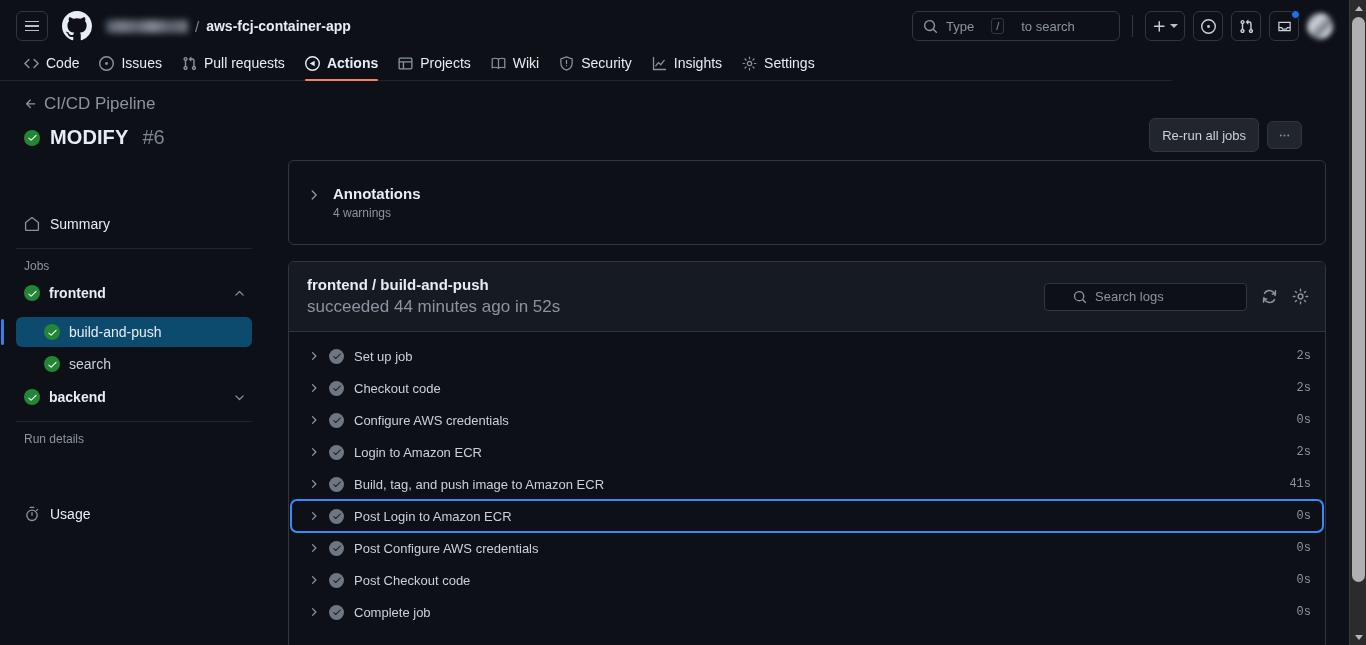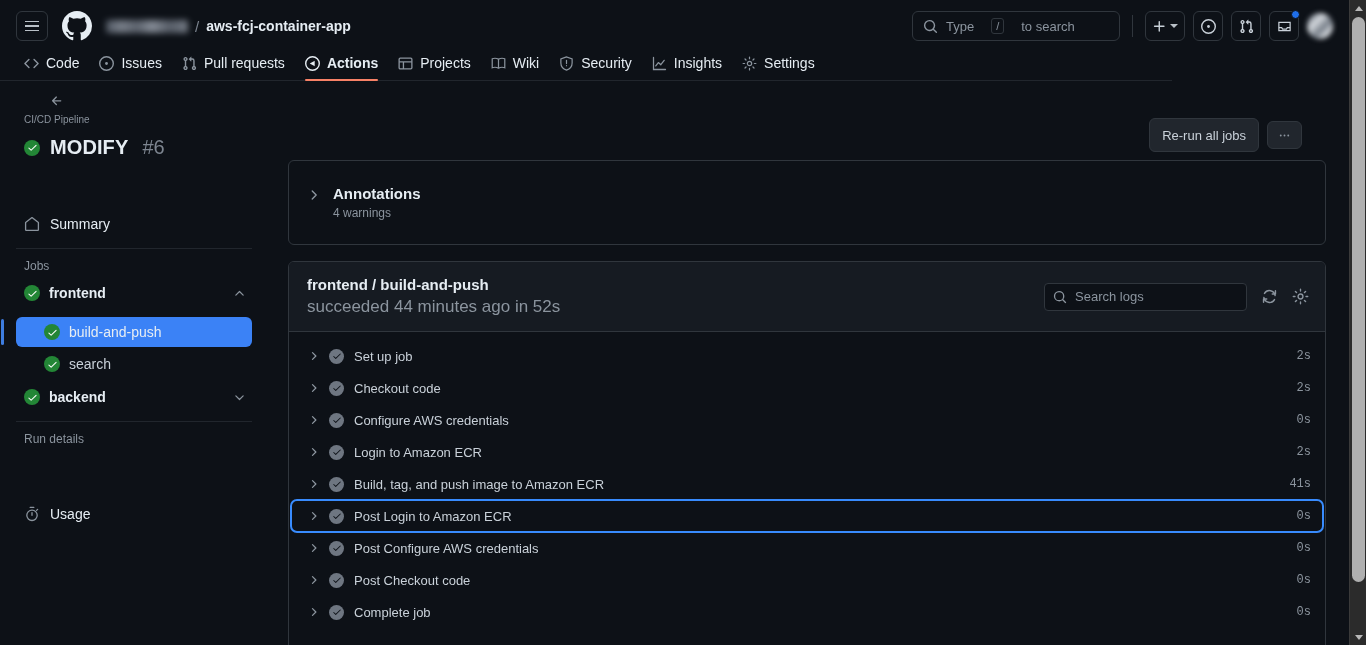--- a/index.html
+++ b/index.html
@@ -106,21 +106,21 @@
   .nav-item.active { font-weight: 600; }
   .nav-item.active::after {
     content: ""; position: absolute; left: 8px; right: 8px; bottom: -1px;
     height: 2px; background: #f78166; border-radius: 6px;
   }
 
   
   .run-header { position: absolute; top: 94px; left: 24px; width: 1300px; }
   .back-link {
     display: inline-flex; align-items: center; gap: 6px;
-    color: #8b949e; font-size: 10px; cursor: pointer; flex-direction: column;
+    color: #8b949e; font-size: 17px; cursor: pointer;
   }
   .run-title-row { display: flex; align-items: center; gap: 10px; margin-top: 11px; }
   .run-title { font-size: 20px; font-weight: 700; color: #e6edf3; letter-spacing: .1px; }
   .run-number { font-size: 20px; font-weight: 400; color: #7d8590; margin-left: 4px; }
   .run-actions { position: absolute; top: 24px; right: 22px; display: flex; align-items: center; gap: 8px; }
   .btn {
     height: 28px; border: 1px solid #30363d; border-radius: 6px; background: #21262d;
     color: #c9d1d9; font-size: 13px; font-family: inherit; font-weight: 500;
     padding: 16px 12px; cursor: pointer; display: flex; align-items: center;
   }
@@ -153,21 +153,21 @@
   .job-row {
     display: flex; align-items: center; gap: 9px; height: 32px; padding-left: 8px;
     font-size: 14px; font-weight: 600; color: #e6edf3; cursor: pointer; border-radius: 6px;
   }
   .job-row .chev { margin-left: auto; margin-right: 6px; }
   .sub-row {
     display: flex; align-items: center; gap: 9px; height: 30px; margin: 2px 0;
     padding-left: 28px; font-size: 14px; color: #c9d1d9; cursor: pointer;
     border-radius: 6px; position: relative;
   }
-  .sub-row.selected { background: #3b82f6; color: #e6edf3; margin-top: 8px; }
+  .sub-row.selected { background: #0c4a6e; color: #e6edf3; margin-top: 8px; }
   .sub-row.selected::before {
     content: ""; position: absolute; left: -15px; top: 2px; bottom: 2px;
     width: 3px; border-radius: 3px; background: #3e7de0;
   }
 
   
   .main { position: absolute; top: 160px; left: 288px; width: 1038px; }
   .panel {
     border: 1px solid #30363d; border-radius: 6px; background: #0d1117; overflow: hidden;
   }
@@ -180,21 +180,21 @@
   .job-panel { margin-top: 16px; }
   .job-head {
     background: #161b22; border-bottom: 1px solid #30363d;
     padding: 14px 16px 14px 18px; display: flex; align-items: center;
   }
   .job-head .jh-title { font-size: 15px; font-weight: 600; color: #e6edf3; }
   .job-head .jh-sub { font-size: 17px; color: #8b949e; margin-top: 4px; }
   .job-head-right { margin-left: auto; display: flex; align-items: center; gap: 14px; }
   .log-search {
     width: 203px; height: 28px; border: 1px solid #30363d; border-radius: 4px;
-    background: #0d1117; display: flex; align-items: center; gap: 8px; padding: 0 8px;
+    background: #0d1117; display: flex; align-items: center; gap: 8px; padding: 0 28px;
     cursor: text;
   }
   .log-search .ph { color: #8b949e; font-size: 13px; }
   .hicon { cursor: pointer; display: flex; align-items: center; }
 
   .steps { padding: 8px 0 26px 0; }
   .step {
     display: flex; align-items: center; height: 32px; padding: 0 12px 0 14px;
     cursor: pointer; border-radius: 6px; margin: 0 2px;
   }

